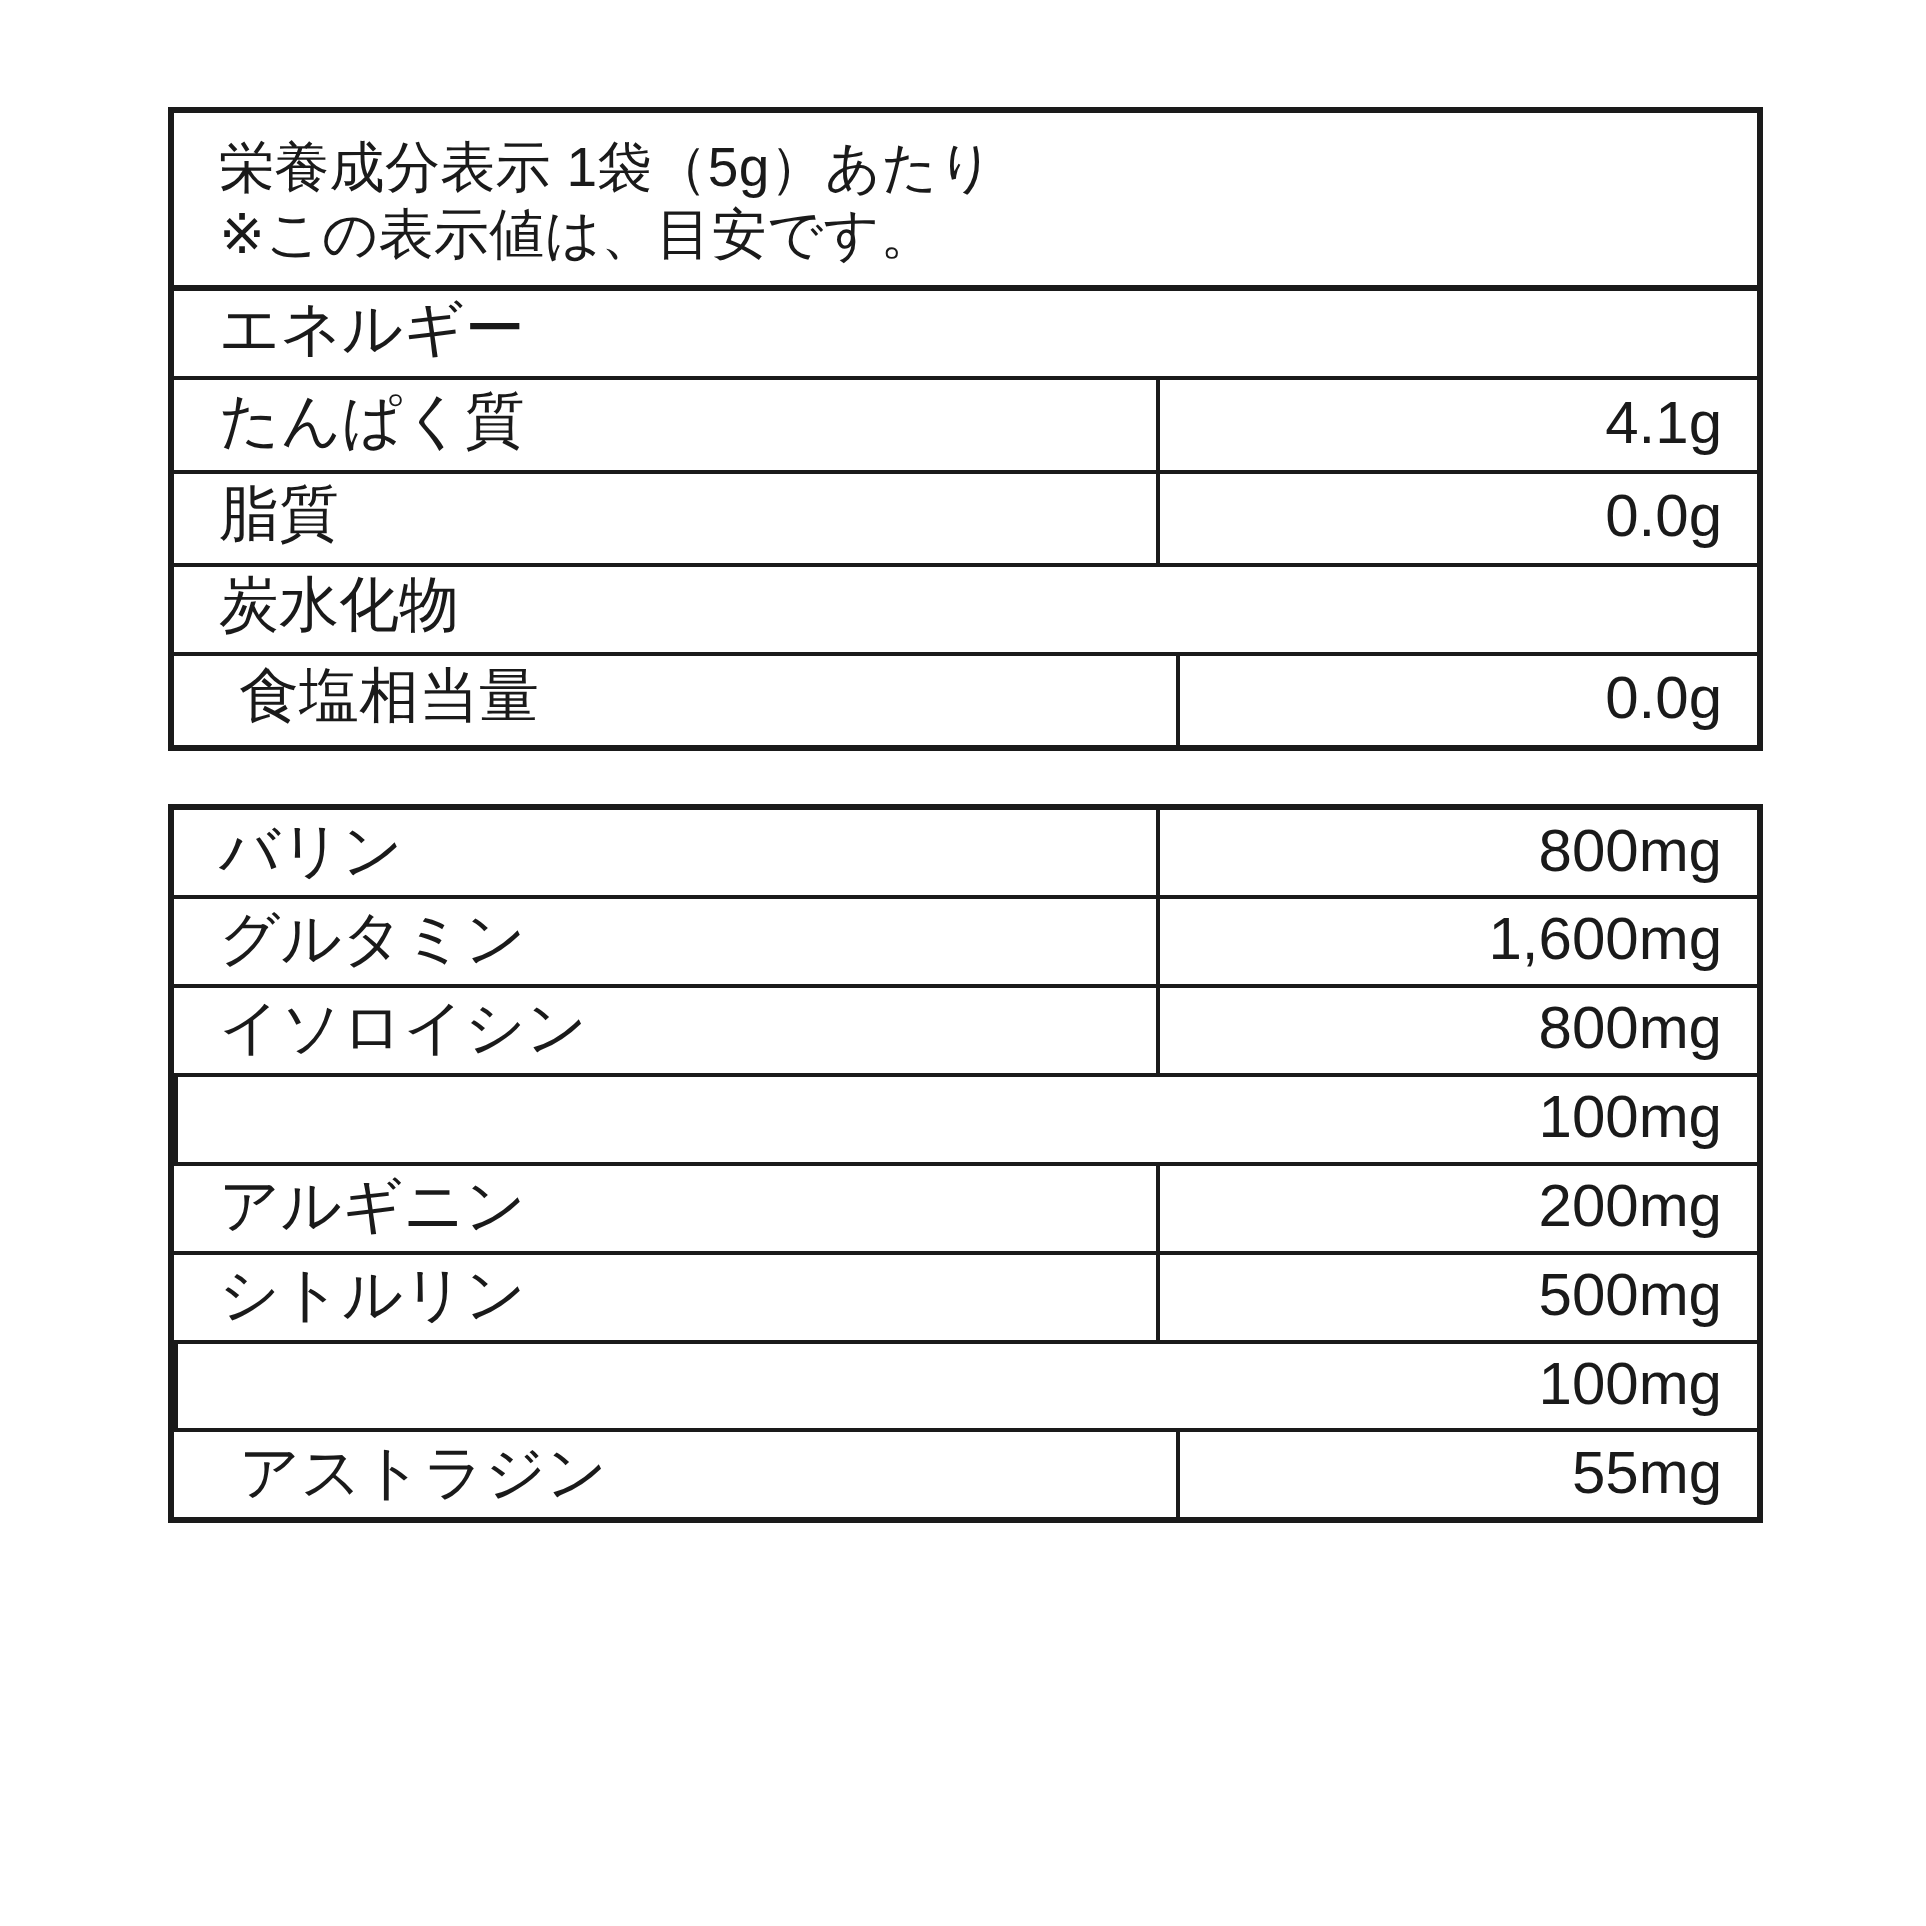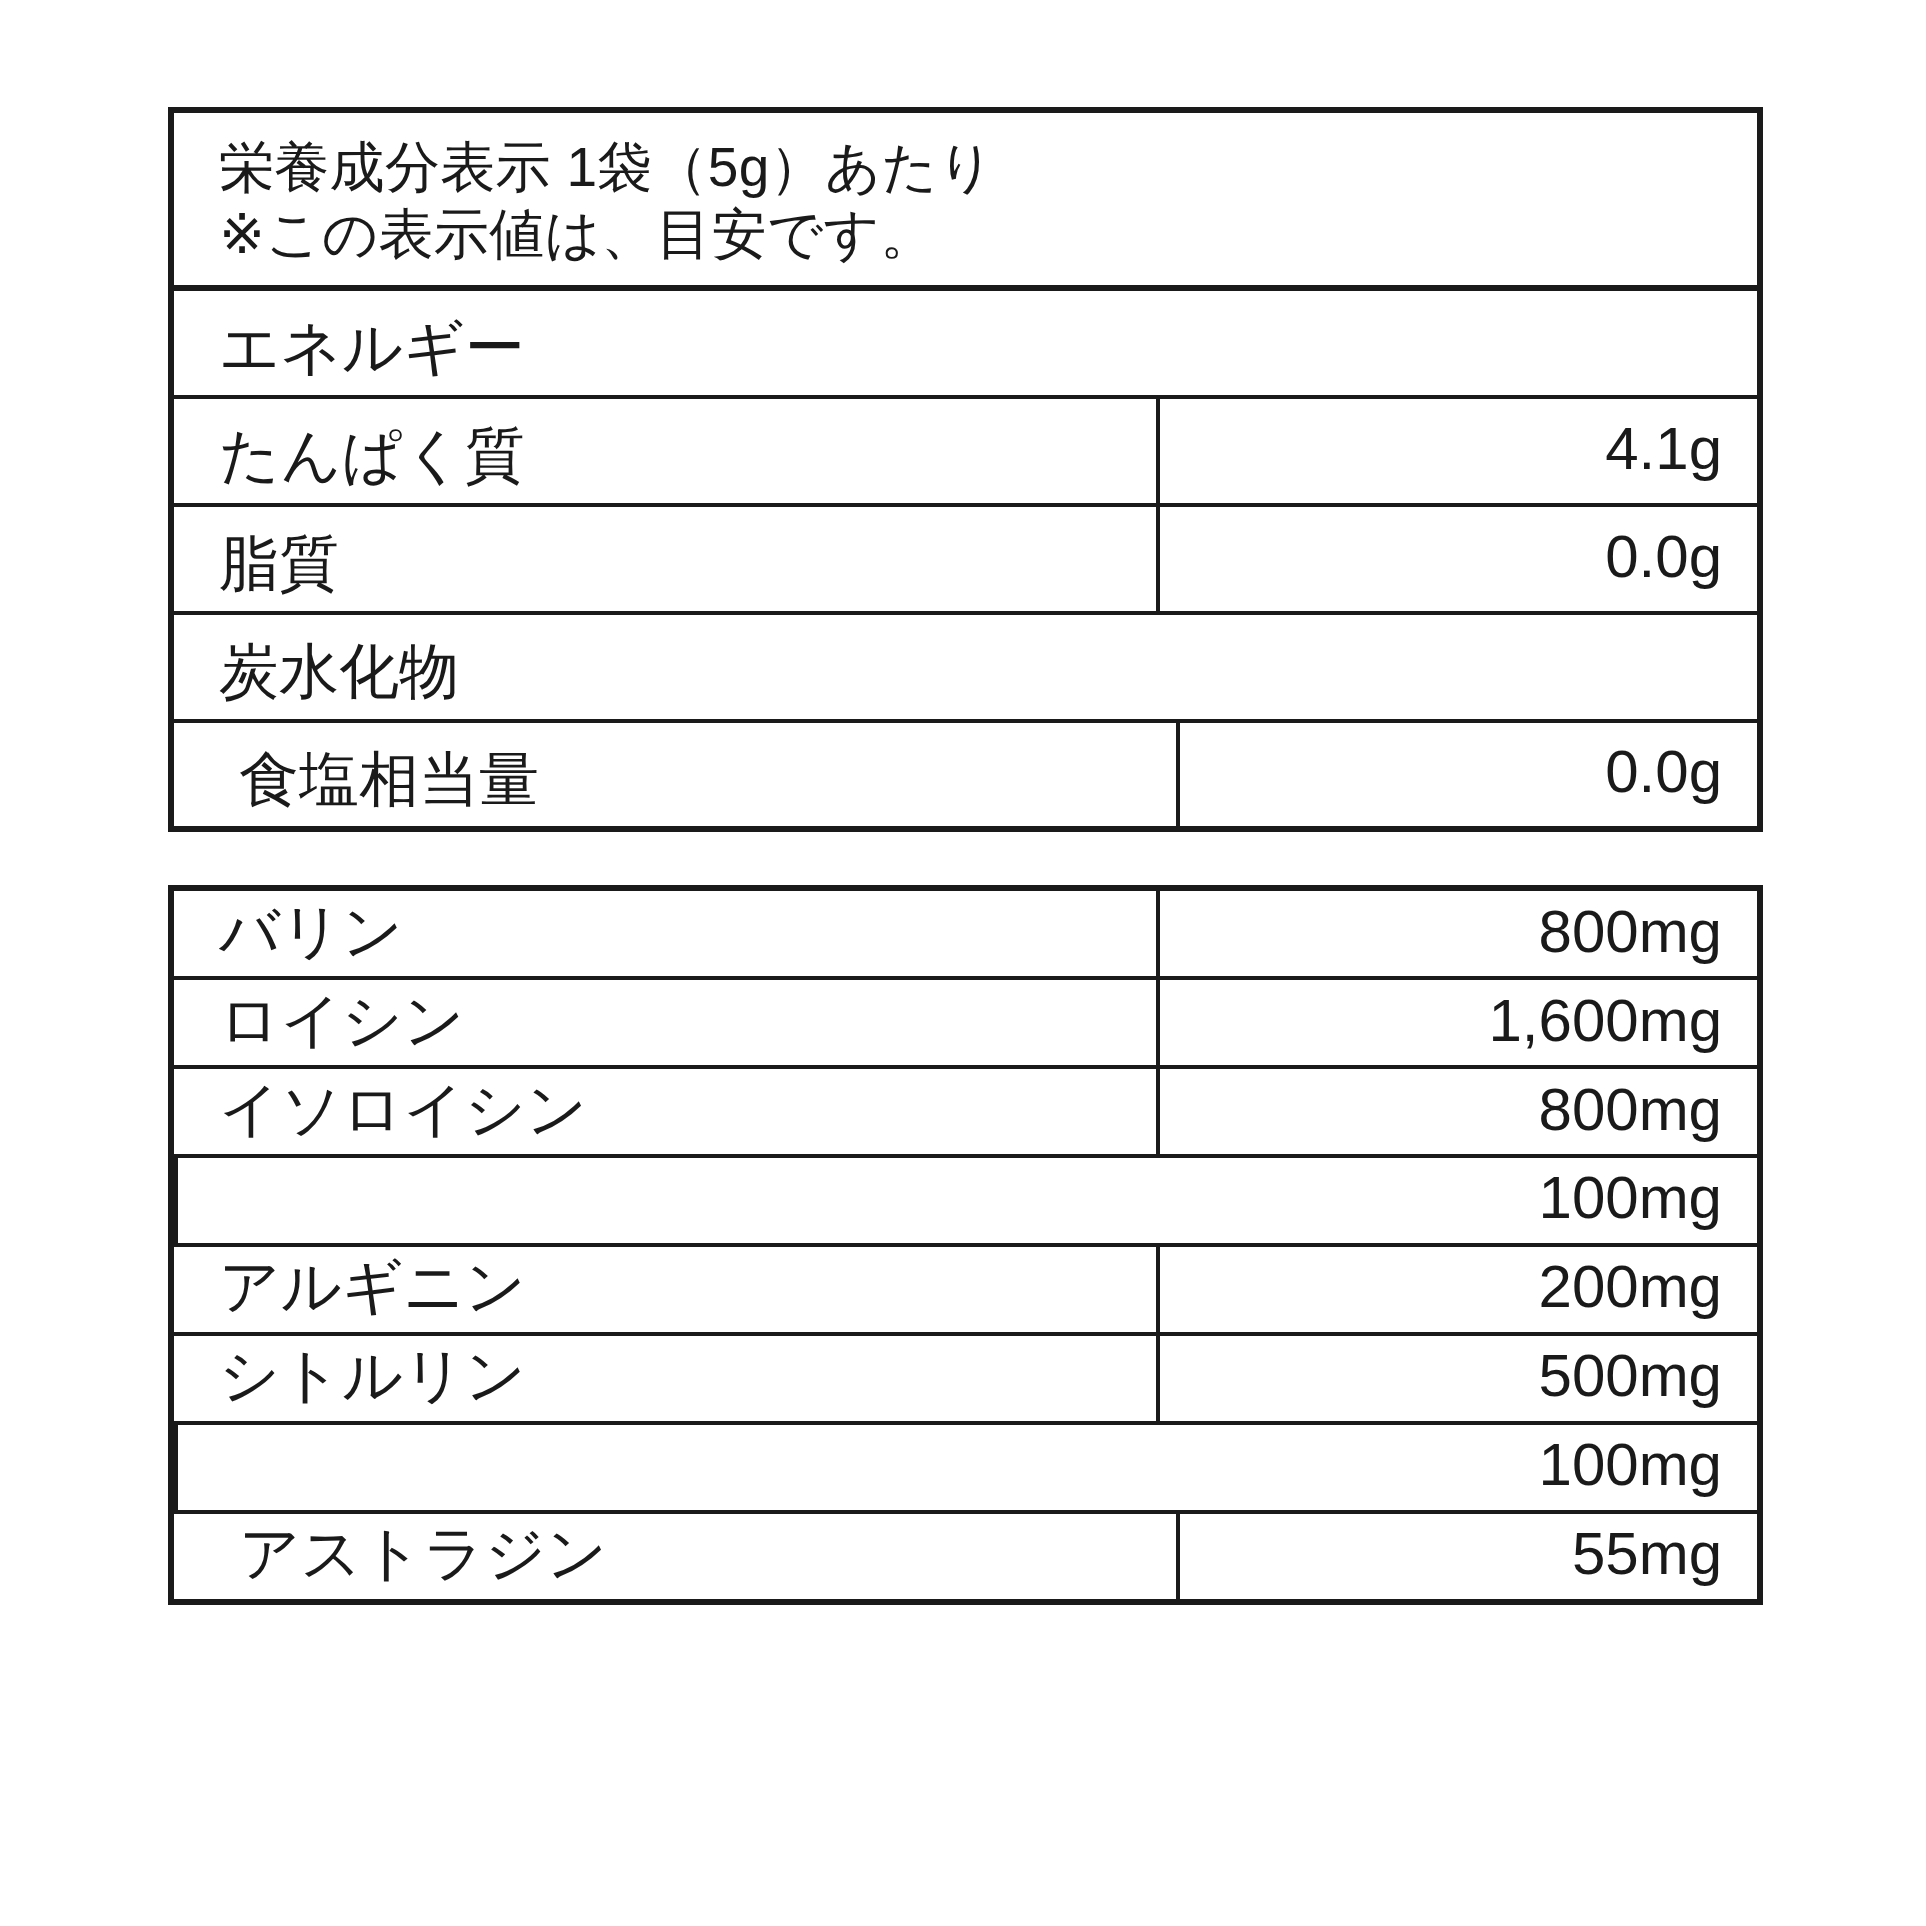--- a/index.html
+++ b/index.html
@@ -49,21 +49,21 @@
     border-bottom: 4.6px solid #1a1a1a;
     box-sizing: border-box;
   }
   .row:last-child {
     border-bottom: none;
     margin-left: 20px;
   }
   .row .label {
     box-sizing: border-box;
     flex: 0 0 982px;
-    padding: 19px 0 8px 45px;
+    padding: 0 0 8px 45px;
     font-size: 60px;
     line-height: 1.28;
     white-space: nowrap;
     display: flex;
     align-items: center;
   }
   .row .value {
     box-sizing: border-box;
     flex: 1 1 auto;
     border-left: 4.6px solid #1a1a1a;
@@ -127,21 +127,21 @@
   <div class="gap"></div>
 
   <div class="panel amino">
 
     <div class="row">
       <div class="label">バリン</div>
       <div class="value">800mg</div>
     </div>
 
     <div class="row">
-      <div class="label">ロイシン</div>
+      <div class="label">グルタミン</div>
       <div class="value">1,600mg</div>
     </div>
 
     <div class="row">
       <div class="label">イソロイシン</div>
       <div class="value">800mg</div>
     </div>
 
     <div class="row">
       <div class="value">100mg</div>

